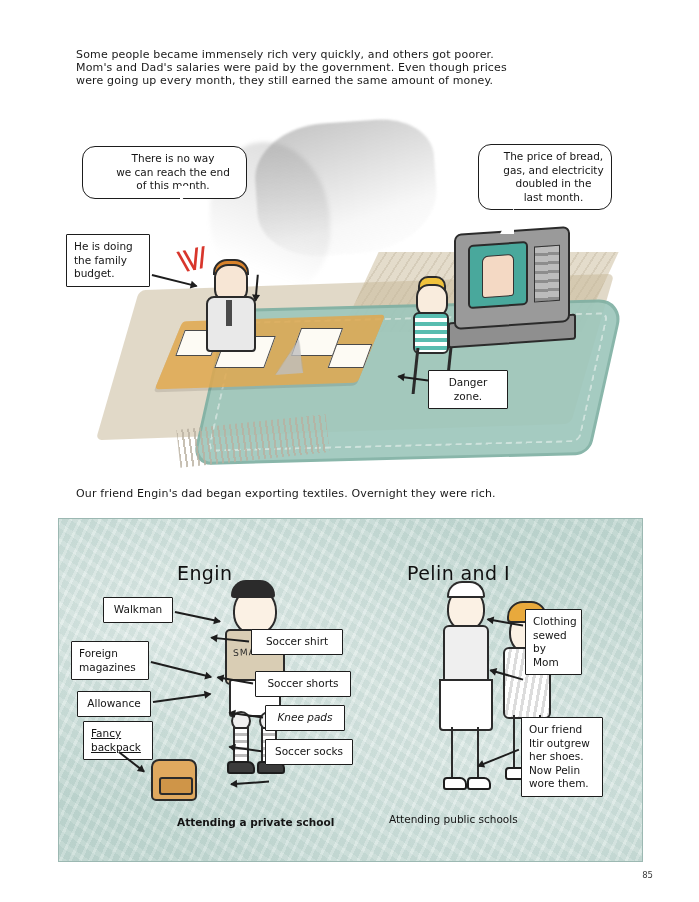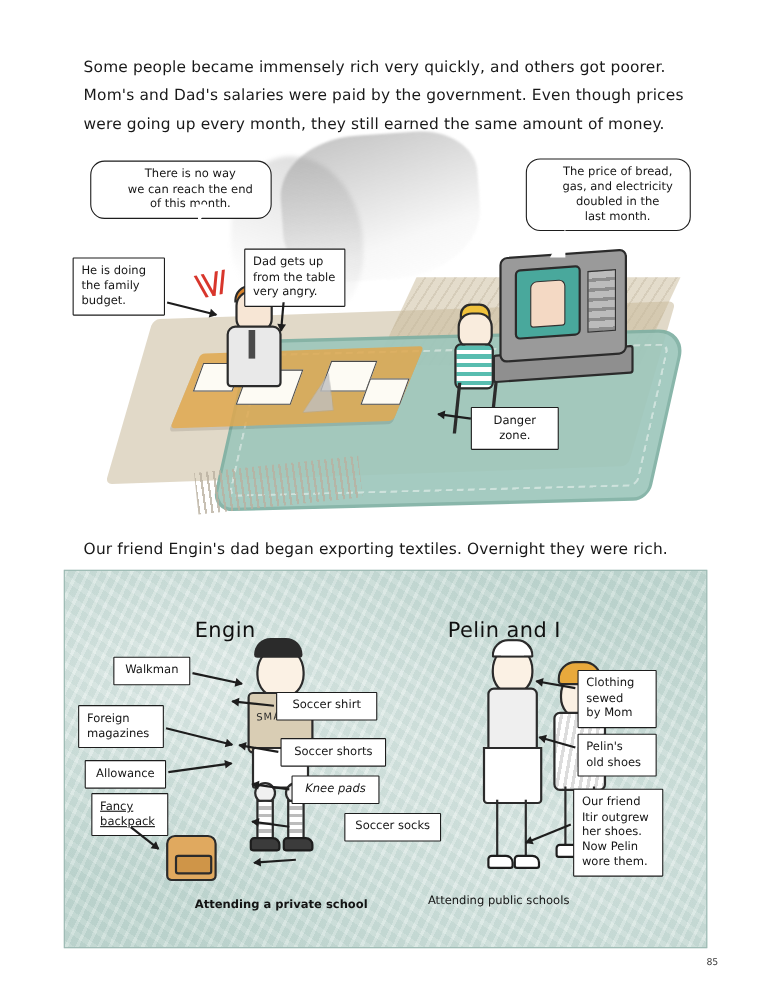--- a/index.html
+++ b/index.html
@@ -18,22 +18,22 @@
 
   .page {
     position: relative;
     width: 699px;
     height: 902px;
   }
 
   
   .narration {
     position: absolute;
-    font-size: 14px;
-    line-height: 26px;
+    font-size: 11px;
+    line-height: 13px;
     letter-spacing: 0.15px;
     color: #191919;
     white-space: pre-line;
   }
   #narration-top { left: 76px; top: 48px; width: 560px; }
   #narration-mid { left: 76px; top: 487px; width: 560px; }
 
   
   #panel-top {
     position: absolute;
@@ -442,34 +442,31 @@
       <div class="kid-head"></div>
       <div class="kid-body"></div>
       <div class="kid-legs"></div>
     </div>
 
     <div class="box bubble" style="left:22px; top:24px; width:165px;">There is no way
 we can reach the end
 of this month.</div>
     <div class="pointer" style="left:120px; top:64px; border-width:18px 10px 0 0; border-color:#ffffff transparent transparent transparent;"></div>
 
-    <div class="box bubble" style="left:418px; top:22px; width:150px;">The price of bread,
+    <div class="box bubble" style="left:418px; top:22px; width:134px;">The price of bread,
 gas, and electricity
 doubled in the
 last month.</div>
     <div class="pointer" style="left:440px; top:86px; border-width:0 0 26px 14px; border-color:transparent transparent #ffffff transparent;"></div>
 
     <div class="box rect" style="left:6px; top:112px; width:84px; text-align:left;">He is doing
 the family
 budget.</div>
     <div class="arrow" style="left:92px; top:152px; width:46px; transform: rotate(14deg);"></div>
 
-    <div class="box rect" style="left:162px; top:104px; width:92px; text-align:left;">Dad gets up
-from the table
-very angry.</div>
     <div class="arrow" style="left:198px; top:152px; width:26px; transform: rotate(95deg);"></div>
 
     <div class="box rect" style="left:368px; top:248px; width:80px;">Danger zone.</div>
     <div class="arrow" style="left:368px; top:258px; width:30px; transform: rotate(188deg);"></div>
   </div>
 
   <div class="narration" id="narration-mid">Our friend Engin's dad began exporting textiles. Overnight they were rich.</div>
 
   <div id="panel-bottom">
 
@@ -527,32 +524,30 @@
 
     <div class="box rect" style="left:192px; top:110px; width:92px;">Soccer shirt</div>
     <div class="arrow" style="left:190px; top:122px; width:38px; transform: rotate(186deg);"></div>
 
     <div class="box rect" style="left:196px; top:152px; width:96px;">Soccer shorts</div>
     <div class="arrow" style="left:194px; top:164px; width:36px; transform: rotate(190deg);"></div>
 
     <div class="box rect" style="left:206px; top:186px; width:80px;font-style:italic;">Knee pads</div>
     <div class="arrow" style="left:204px; top:198px; width:34px; transform: rotate(188deg);"></div>
 
-    <div class="box rect" style="left:206px; top:220px; width:88px;margin-left:48px;">Soccer socks</div>
+    <div class="box rect" style="left:206px; top:220px; width:88px;">Soccer socks</div>
     <div class="arrow" style="left:204px; top:232px; width:34px; transform: rotate(188deg);"></div>
 
     <div class="arrow" style="left:210px; top:262px; width:38px; transform: rotate(176deg);"></div>
 
-    <div class="box rect" style="left:466px; top:90px; width:72px; text-align:left;">Clothing
+    <div class="box rect" style="left:466px; top:90px; width:57px; text-align:left;">Clothing
 sewed
 by Mom</div>
     <div class="arrow" style="left:464px; top:106px; width:36px; transform: rotate(190deg);"></div>
 
-    <div class="box rect" style="left:466px; top:148px; width:72px; text-align:left;">Pelin's
-old shoes</div>
     <div class="arrow" style="left:464px; top:160px; width:34px; transform: rotate(196deg);"></div>
 
     <div class="box rect" style="left:462px; top:198px; width:82px; text-align:left;">Our friend
 Itir outgrew
 her shoes.
 Now Pelin
 wore them.</div>
     <div class="arrow" style="left:460px; top:230px; width:44px; transform: rotate(158deg);"></div>
 
     <div class="caption-bottom" id="cap-private">Attending a private school</div>

